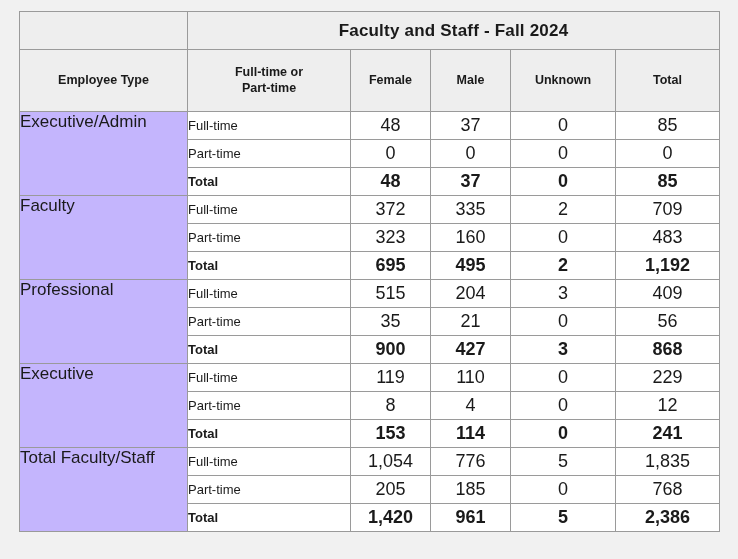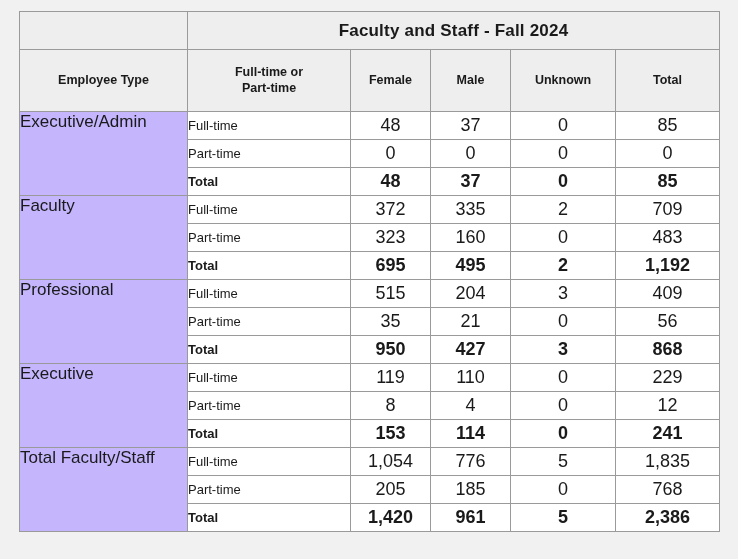--- a/index.html
+++ b/index.html
@@ -184,21 +184,21 @@
       </tr>
       <tr>
         <td class="sub">Part-time</td>
         <td class="num">35</td>
         <td class="num">21</td>
         <td class="num">0</td>
         <td class="num">56</td>
       </tr>
       <tr>
         <td class="sub b">Total</td>
-        <td class="num b">950</td>
+        <td class="num b">900</td>
         <td class="num b">427</td>
         <td class="num b">3</td>
         <td class="num b">868</td>
       </tr>
 
       <tr>
         <td class="grp" rowspan="3">Executive</td>
         <td class="sub">Full-time</td>
         <td class="num">119</td>
         <td class="num">110</td>

